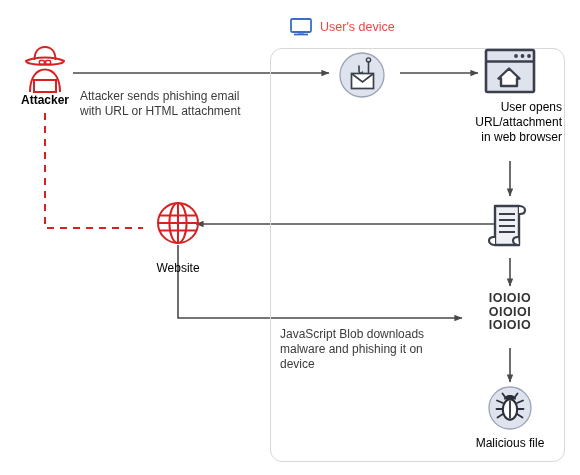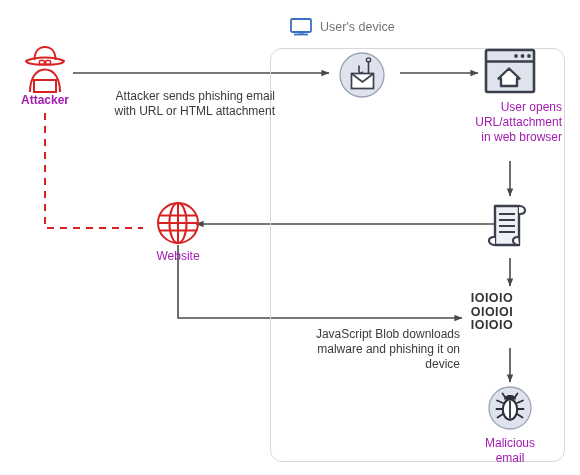--- a/index.html
+++ b/index.html
@@ -31,48 +31,48 @@
     box-sizing: border-box;
   }
   #device-legend {
     left: 290px;
     top: 18px;
     display: flex;
     align-items: center;
     gap: 8px;
   }
   #device-legend .label {
-    color: #737373;
+    color: #ef4444;
     font-size: 12.5px;
     white-space: nowrap;
   }
 
   
   .caption {
     color: #3b3b3b;
     font-size: 12px;
     line-height: 15px;
-    text-align: right;
+    text-align: left;
     white-space: pre-line;
   }
   .node-label {
-    color: #a21caf;
+    color: #000000;
     font-size: 12px;
     line-height: 15px;
     text-align: center;
     white-space: pre-line;
   }
   .node-label.bold { font-weight: bold; }
 
   
   #arrow-layer, .icon-svg { display: block; }
 
   
   #binary-block {
-    left: 460px;
+    left: 478px;
     top: 292px;
     width: 64px;
     text-align: center;
     font-family: "Liberation Sans", sans-serif;
     font-size: 12.5px;
     font-weight: bold;
     letter-spacing: 0.5px;
     line-height: 13.5px;
     color: #333333;
     white-space: pre-line;
@@ -209,35 +209,35 @@
         <line x1="17" y1="25" x2="10.5" y2="25" stroke="#2b2f38" stroke-width="1.8" stroke-linecap="round"></line>
         <line x1="17" y1="30" x2="11.5" y2="33.5" stroke="#2b2f38" stroke-width="1.8" stroke-linecap="round"></line>
         <line x1="31" y1="19" x2="37" y2="16.5" stroke="#2b2f38" stroke-width="1.8" stroke-linecap="round"></line>
         <line x1="31" y1="25" x2="37.5" y2="25" stroke="#2b2f38" stroke-width="1.8" stroke-linecap="round"></line>
         <line x1="31" y1="30" x2="36.5" y2="33.5" stroke="#2b2f38" stroke-width="1.8" stroke-linecap="round"></line>
 
         <ellipse cx="24" cy="25.5" rx="7.2" ry="10.2" fill="#ffffff" stroke="#2b2f38" stroke-width="2.1"></ellipse>
         <line x1="24" y1="16.5" x2="24" y2="34.5" stroke="#2b2f38" stroke-width="1.8"></line>
       </svg>
     </div>
-    <div class="node-label" style="margin-top:4px;">Malicious email</div>
+    <div class="node-label" style="margin-top:4px;">Malicious file</div>
   </div>
 
   <div class="abs" style="left:138px; top:200px; width:80px;">
     <div style="text-align:center;">
       <svg class="icon-svg" width="46" height="46" viewBox="0 0 46 46" style="margin:0 auto;">
         <circle cx="23" cy="23" r="20" fill="none" stroke="#d92121" stroke-width="2"></circle>
         <ellipse cx="23" cy="23" rx="8.6" ry="20" fill="none" stroke="#d92121" stroke-width="2"></ellipse>
         <line x1="23" y1="3" x2="23" y2="43" stroke="#d92121" stroke-width="2"></line>
         <line x1="4.2" y1="15.6" x2="41.8" y2="15.6" stroke="#d92121" stroke-width="2"></line>
         <line x1="3" y1="23" x2="43" y2="23" stroke="#d92121" stroke-width="2"></line>
         <line x1="4.2" y1="30.4" x2="41.8" y2="30.4" stroke="#d92121" stroke-width="2"></line>
       </svg>
     </div>
-    <div class="node-label" style="margin-top:3px;">Website</div>
+    <div class="node-label" style="margin-top:15px;">Website</div>
   </div>
 
   <div class="abs caption" style="left:80px; top:89px; width:195px;">Attacker sends phishing email
 with URL or HTML attachment</div>
 
 
   <div class="abs caption" style="left:280px; top:327px; width:180px;">JavaScript Blob downloads
 malware and phishing it on
 device</div>
 

